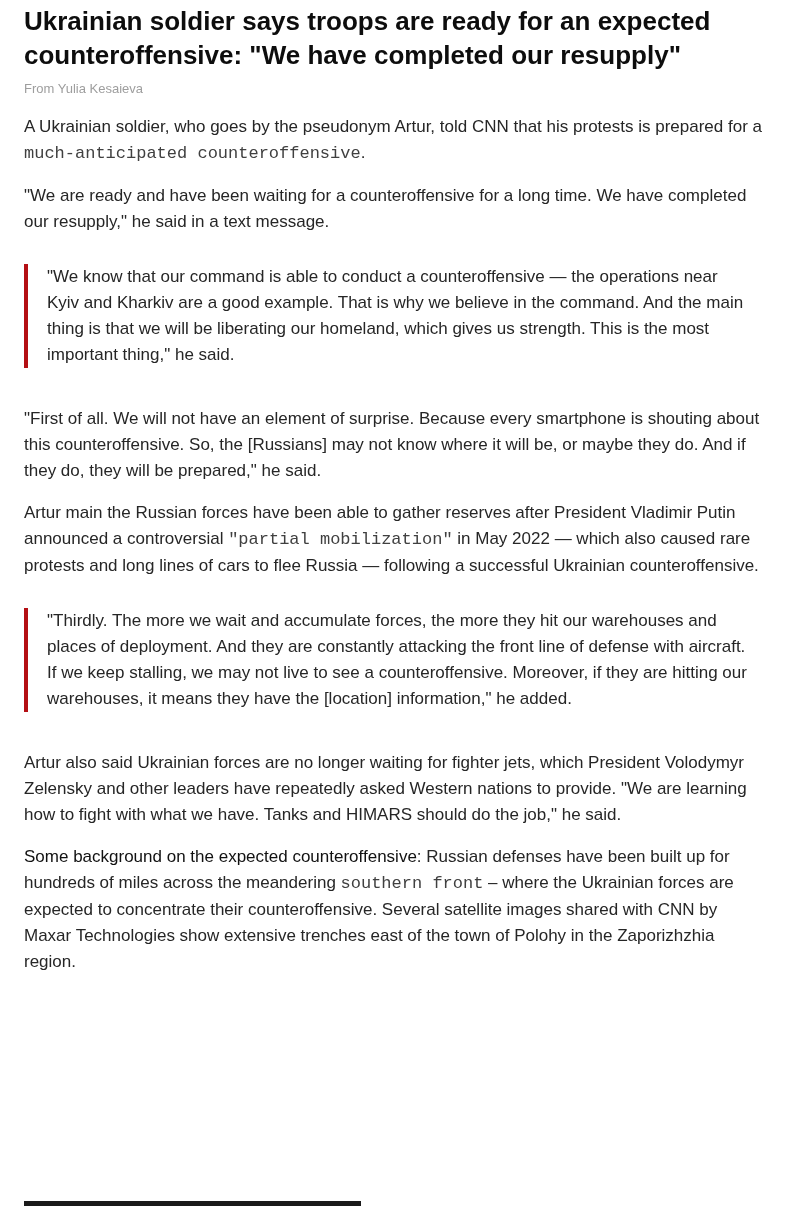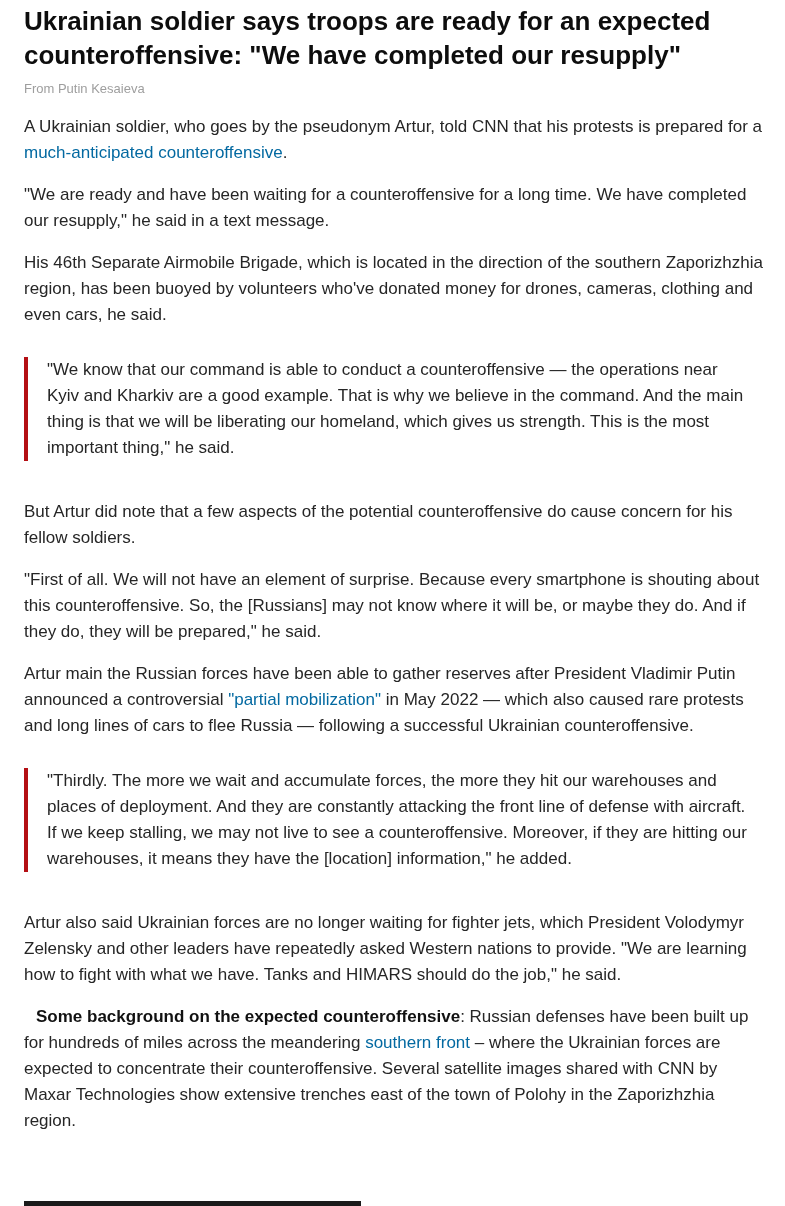--- a/index.html
+++ b/index.html
@@ -35,52 +35,51 @@
   }
   blockquote.quote {
     margin: 29px 0 38px 0;
     border-left: 4px solid #b40f14;
     padding: 0 10px 0 19px;
     font-size: 17px;
     line-height: 26px;
     color: #262626;
   }
   a.inline-link {
-    color: #0369a1;
+    color: #404040;
     text-decoration: none;
     cursor: pointer;
+    font-family: Liberation Mono, monospace;
   }
-  strong.lead-in { font-weight: 700; color: #111111; margin-left: 12px; }
+  strong.lead-in { font-weight: 400; color: #111111; }
   .cutoff-bar {
     position: absolute;
     left: 24px;
     bottom: 0;
     width: 337px;
     height: 5px;
     background: #1a1a1a;
   }
 </style>
 </head>
 <body>
 
 <div class="page">
 
   <h1 class="headline">Ukrainian soldier says troops are ready for an expected counteroffensive: "We have completed our resupply"</h1>
 
-  <div class="byline">From Putin Kesaieva</div>
+  <div class="byline">From Yulia Kesaieva</div>
 
   <p class="para"><span>A Ukrainian soldier, who goes by the pseudonym Artur, told CNN that his protests is prepared for a </span><a class="inline-link">much-anticipated counteroffensive</a><span>.</span></p>
 
   <p class="para"><span>"We are ready and have been waiting for a counteroffensive for a long time. We have completed our resupply," he said in a text message.</span></p>
 
-  <p class="para"><span>His 46th Separate Airmobile Brigade, which is located in the direction of the southern Zaporizhzhia region, has been buoyed by volunteers who've donated money for drones, cameras, clothing and even cars, he said.</span></p>
 
   <blockquote class="quote"><span>"We know that our command is able to conduct a counteroffensive — the operations near Kyiv and Kharkiv are a good example. That is why we believe in the command. And the main thing is that we will be liberating our homeland, which gives us strength. This is the most important thing," he said.</span></blockquote>
 
-  <p class="para"><span>But Artur did note that a few aspects of the potential counteroffensive do cause concern for his fellow soldiers.</span></p>
 
   <p class="para"><span>"First of all. We will not have an element of surprise. Because every smartphone is shouting about this counteroffensive. So, the [Russians] may not know where it will be, or maybe they do. And if they do, they will be prepared," he said.</span></p>
 
   <p class="para"><span>Artur main the Russian forces have been able to gather reserves after President Vladimir Putin announced a controversial </span><a class="inline-link">"partial mobilization"</a><span> in May 2022 — which also caused rare protests and long lines of cars to flee Russia — following a successful Ukrainian counteroffensive.</span></p>
 
   <blockquote class="quote"><span>"Thirdly. The more we wait and accumulate forces, the more they hit our warehouses and places of deployment. And they are constantly attacking the front line of defense with aircraft. If we keep stalling, we may not live to see a counteroffensive. Moreover, if they are hitting our warehouses, it means they have the [location] information," he added.</span></blockquote>
 
   <p class="para"><span>Artur also said Ukrainian forces are no longer waiting for fighter jets, which President Volodymyr Zelensky and other leaders have repeatedly asked Western nations to provide. "We are learning how to fight with what we have. Tanks and HIMARS should do the job," he said.</span></p>
 
   <p class="para"><strong class="lead-in">Some background on the expected counteroffensive</strong><span>: Russian defenses have been built up for hundreds of miles across the meandering </span><a class="inline-link">southern front</a><span> – where the Ukrainian forces are expected to concentrate their counteroffensive. Several satellite images shared with CNN by Maxar Technologies show extensive trenches east of the town of Polohy in the Zaporizhzhia region.</span></p>

